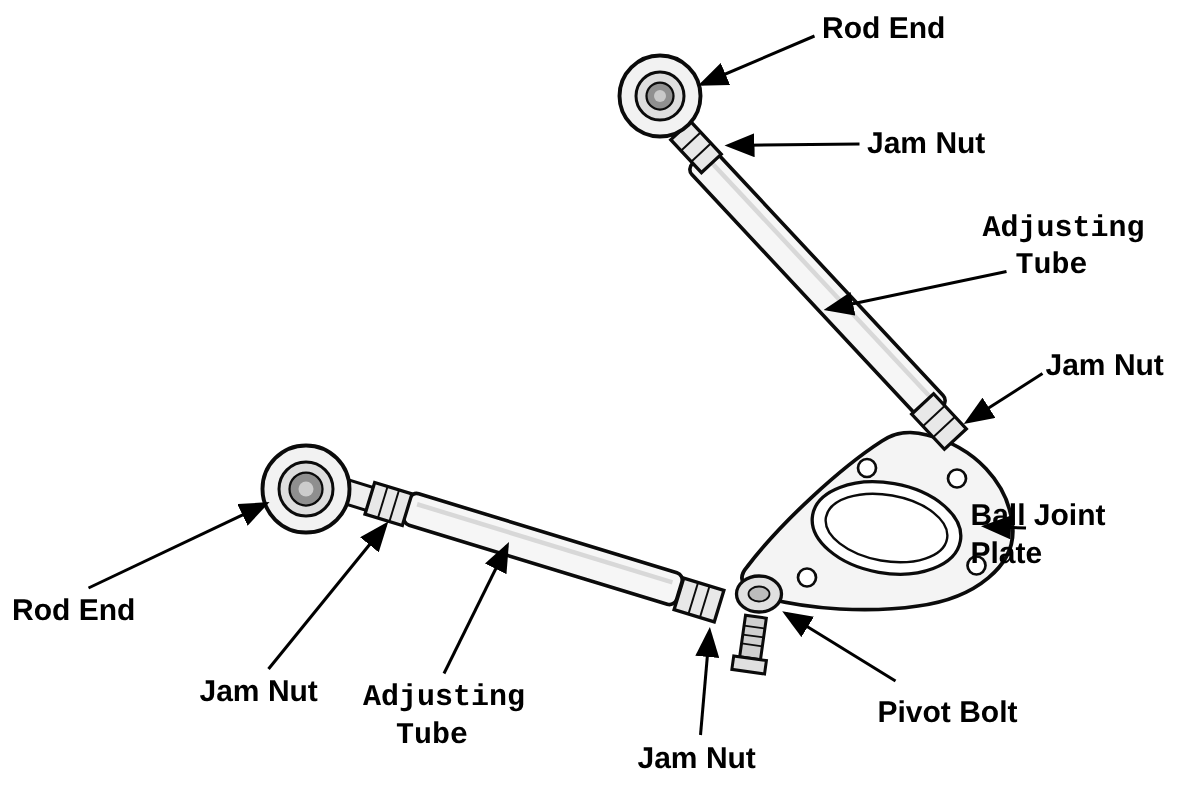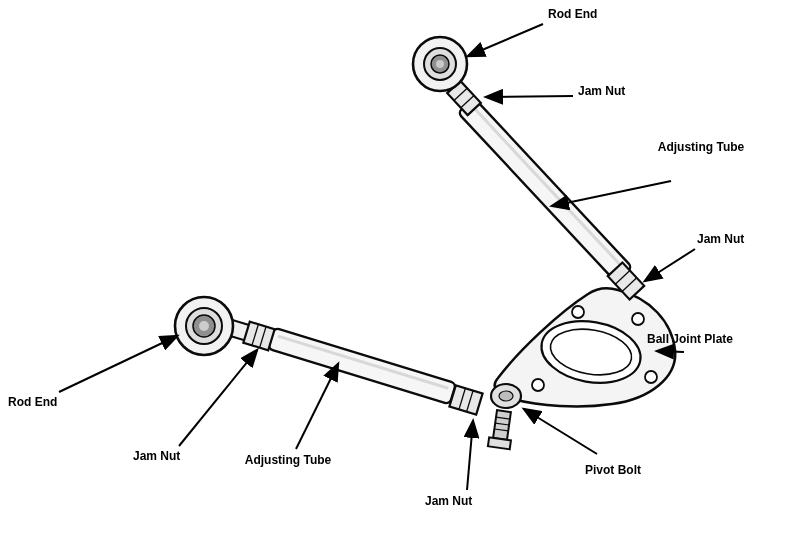--- a/index.html
+++ b/index.html
@@ -18,29 +18,29 @@
     background: #ffffff;
   }
   .canvas svg {
     position: absolute;
     left: 0;
     top: 0;
   }
   .lbl {
     position: absolute;
     font-weight: bold;
-    font-size: 12px;
+    font-size: 20px;
     line-height: 1.25;
     color: #000;
     white-space: nowrap;
   }
   .lbl.wrap {
     white-space: normal;
   }
-  .lbl.center { text-align: center; }
+  .lbl.center { text-align: center; font-family: Liberation Mono, monospace; }
   
   .pos-rod-end-top        { left: 548px; top: 7px; }
   .pos-jam-nut-top        { left: 578px; top: 84px; }
   .pos-adjusting-tube-upper { left: 655px; top: 140px; width: 92px; }
   .pos-jam-nut-right      { left: 697px; top: 232px; }
   .pos-ball-joint-plate   { left: 647px; top: 332px; width: 90px; }
   .pos-pivot-bolt         { left: 585px; top: 463px; }
   .pos-jam-nut-bottom     { left: 425px; top: 494px; }
   .pos-adjusting-tube-lower { left: 242px; top: 453px; width: 92px; }
   .pos-jam-nut-lower-left { left: 133px; top: 449px; }

